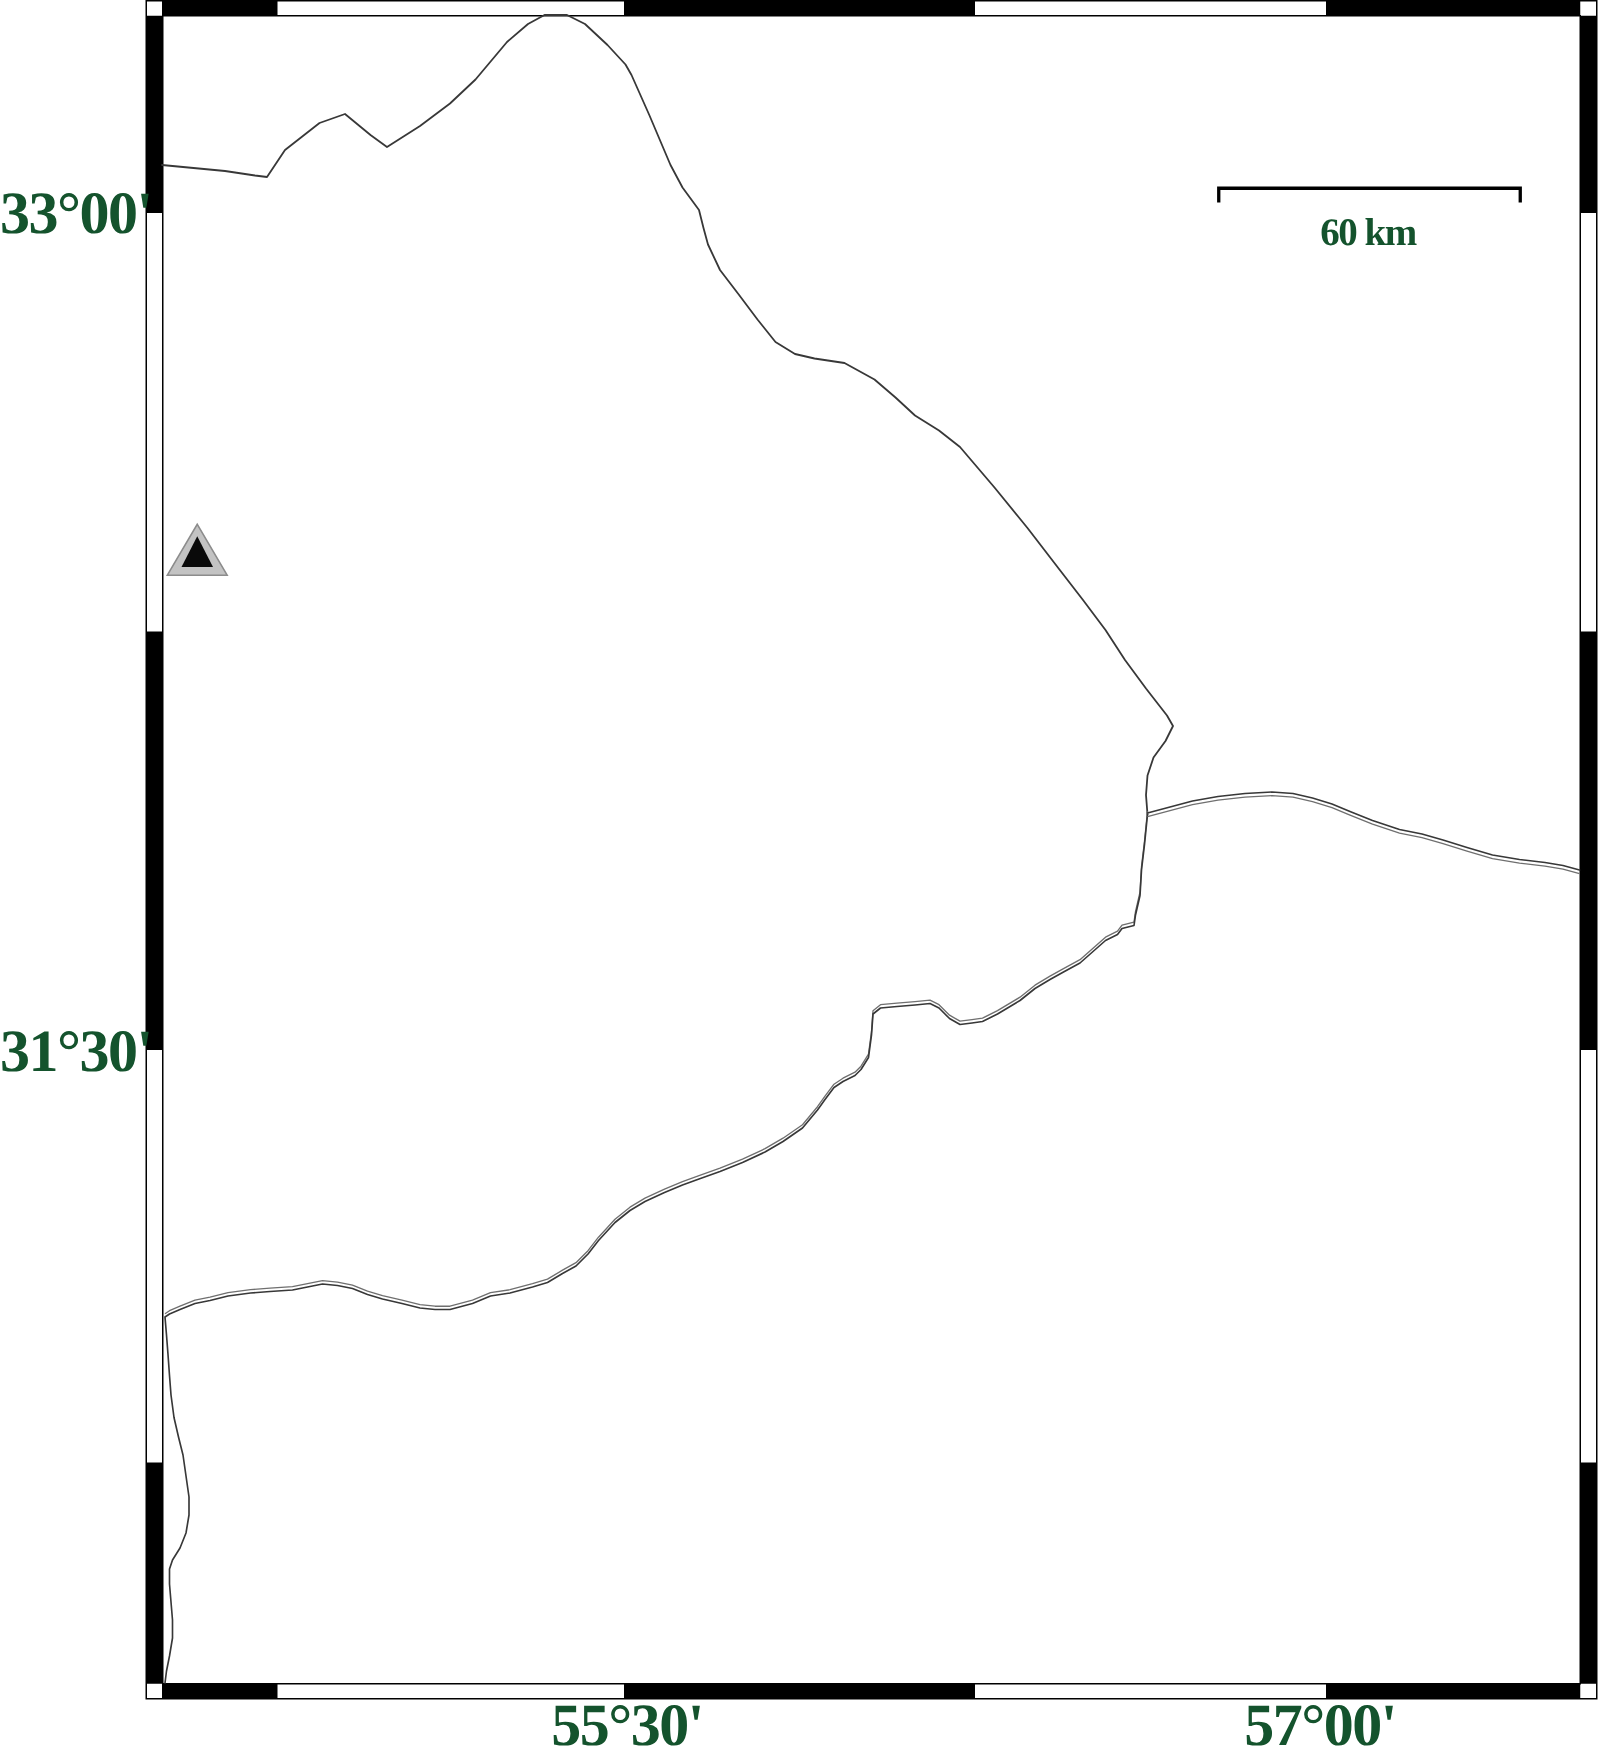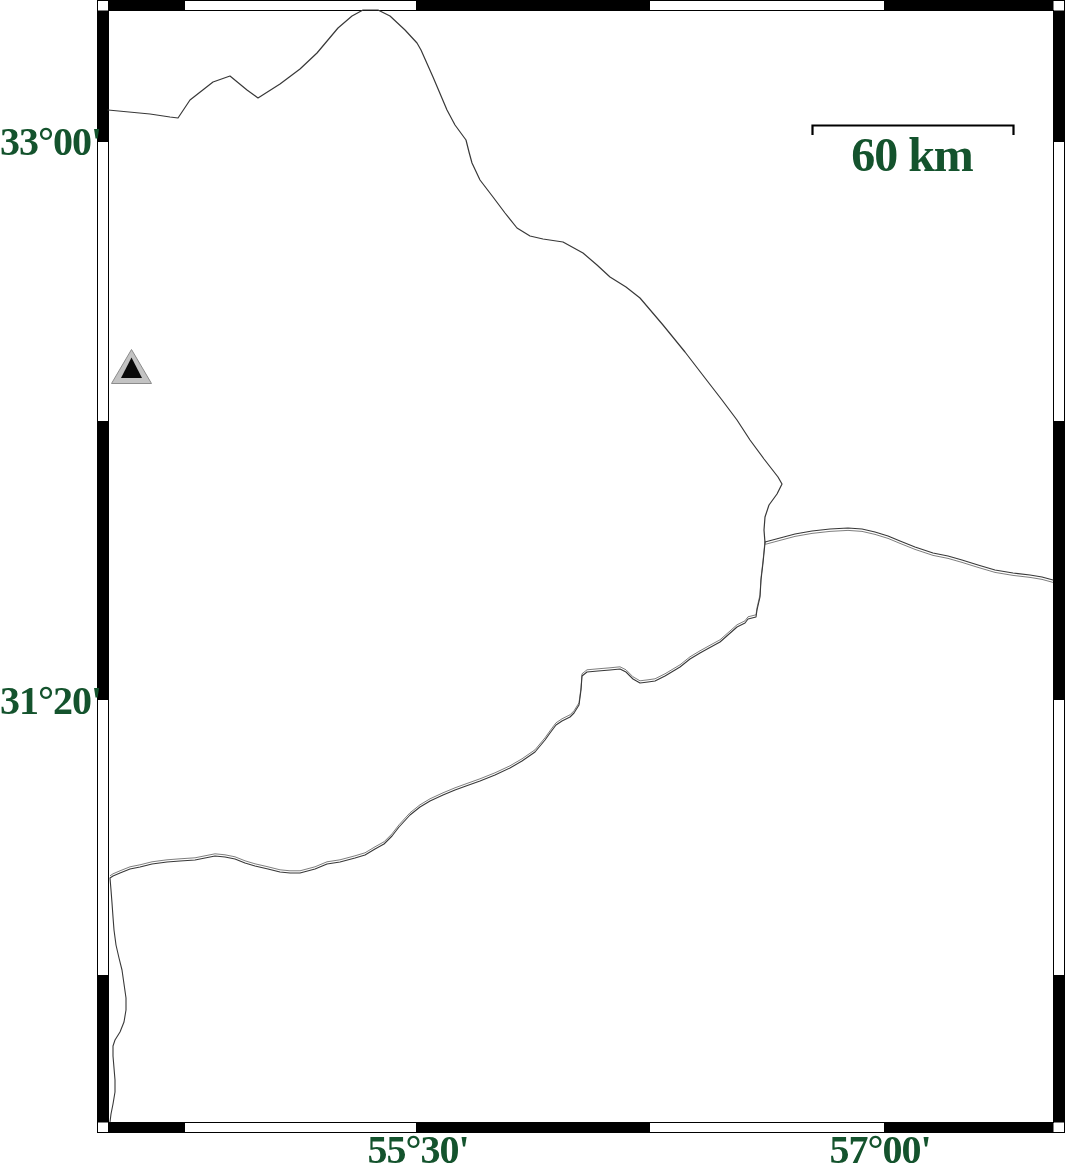--- a/index.html
+++ b/index.html
@@ -34,21 +34,21 @@
     width: 88px;
     text-align: right;
   }
   .lon-label {
     width: 160px;
     text-align: center;
   }
   .scale-label {
     width: 200px;
     text-align: center;
-    font-size: 48px;
+    font-size: 26px;
   }
 </style>
 </head>
 <body>
 
 <div id="stage">
 
   <svg id="map-svg" width="1066" height="1167" viewBox="0 0 1066 1167">
 
     <g>
@@ -119,21 +119,21 @@
       <polygon points="131.5,357.5 121,378 142,378" fill="#0a0a0a"></polygon>
     </g>
 
     <g>
       <path d="M 812.5,135 L 812.5,125.5 L 1013.5,125.5 L 1013.5,135" fill="none" stroke="#000000" stroke-width="2.2"></path>
     </g>
   </svg>
 
   <div class="map-label lat-label" style="top:122px;">33°00'</div>
 
-  <div class="map-label lat-label" style="top:681px;">31°20'</div>
+  <div class="map-label lat-label" style="top:681px;">31°30'</div>
 
   <div class="map-label lon-label" style="left:338px; top:1130px;">55°30'</div>
 
   <div class="map-label lon-label" style="left:800px; top:1130px;">57°00'</div>
 
   <div class="map-label scale-label" style="left:812px; top:135px;">60 km</div>
 
 </div>
 
 </body></html>

